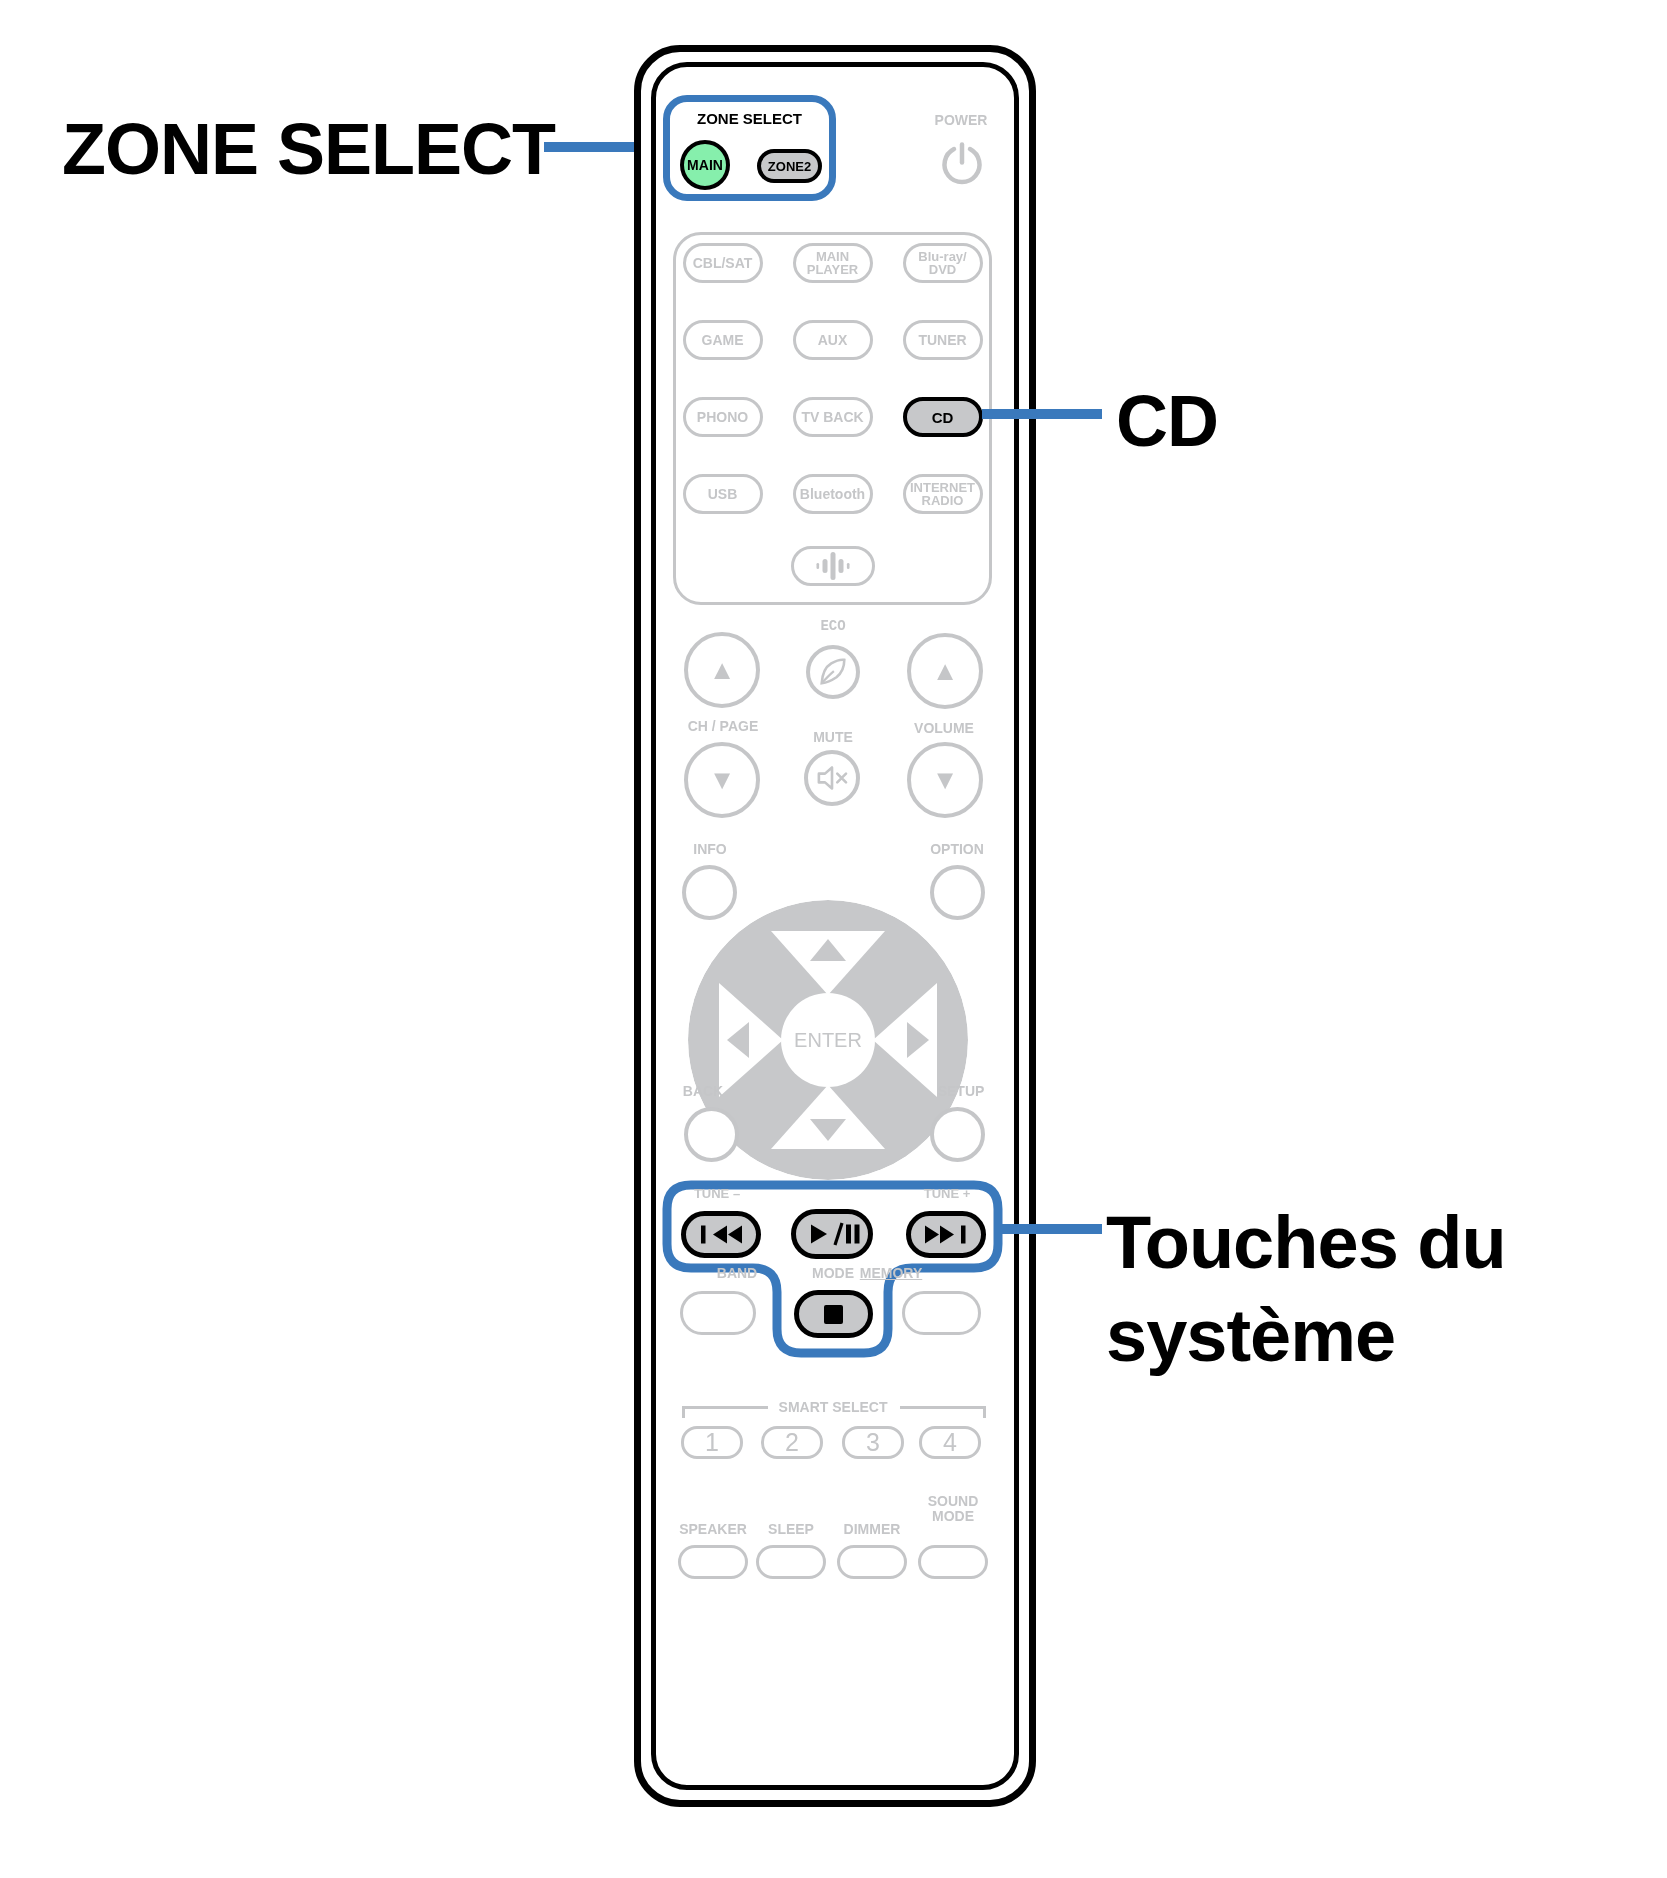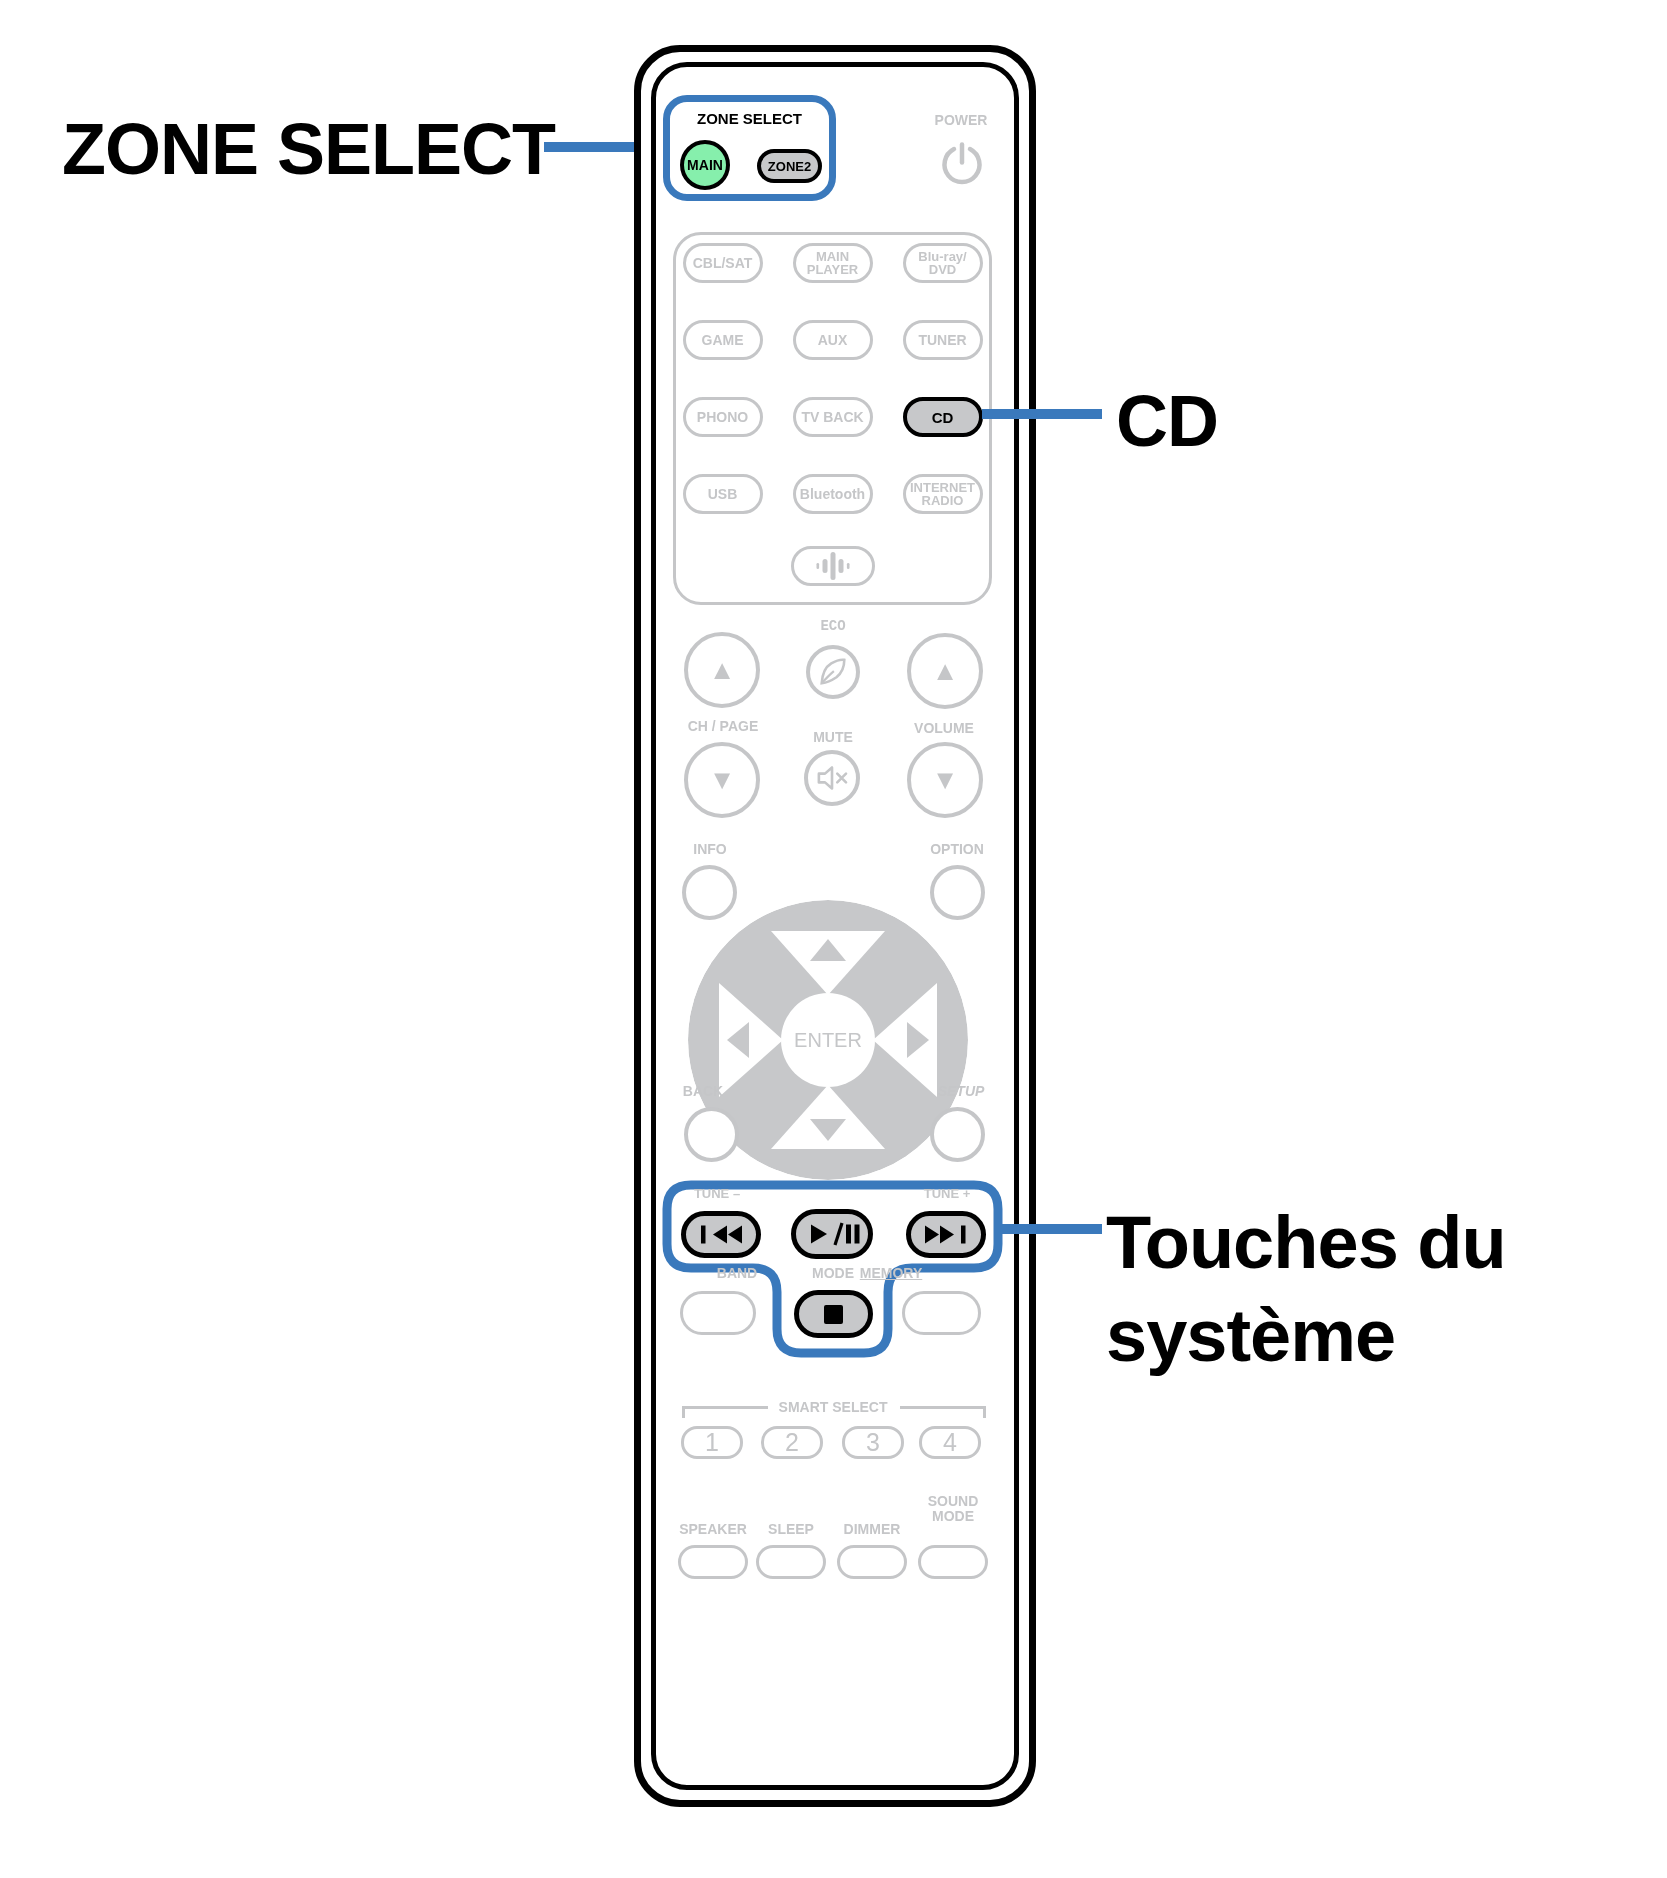--- a/index.html
+++ b/index.html
@@ -166,21 +166,21 @@
         <polygon points="44,145 66,127 66,163" fill="#c7c8ca"></polygon>
         <polygon points="246,145 224,127 224,163" fill="#c7c8ca"></polygon>
         <circle cx="145" cy="145" r="47" fill="#fff"></circle>
         <text x="145" y="152" text-anchor="middle" font-size="20" fill="#c5c6c8" font-family="Liberation Sans, sans-serif">ENTER</text>
       </g>
     </svg>
   </div>
 
   <div class="lbl" style="left:668px;top:1084px;width:70px;">BACK</div>
   <div class="circ" style="left:684px;top:1107px;width:47px;height:47px;"></div>
-  <div class="lbl" style="left:922px;top:1084px;width:78px;font-style:italic;">SETUP</div>
+  <div class="lbl" style="left:922px;top:1084px;width:78px;">SETUP</div>
   <div class="circ" style="left:930px;top:1107px;width:47px;height:47px;"></div>
 
   <div class="abs" style="left:657px;top:1175px;">
     <svg width="351" height="188" viewBox="0 0 351 188">
       <path d="M34 10 H317 Q341 10 341 34 V69 Q341 93 317 93 H255 Q231 93 231 117 V154 Q231 178 207 178 H144 Q120 178 120 154 V117 Q120 93 96 93 H34 Q10 93 10 69 V34 Q10 10 34 10 Z" fill="none" stroke="#3a79bc" stroke-width="9"></path>
     </svg>
   </div>
 
   <div class="lbl" style="left:680px;top:1186px;width:74px;font-size:13px;">TUNE –</div>
   <div class="lbl" style="left:912px;top:1186px;width:70px;font-size:13px;">TUNE +</div>

